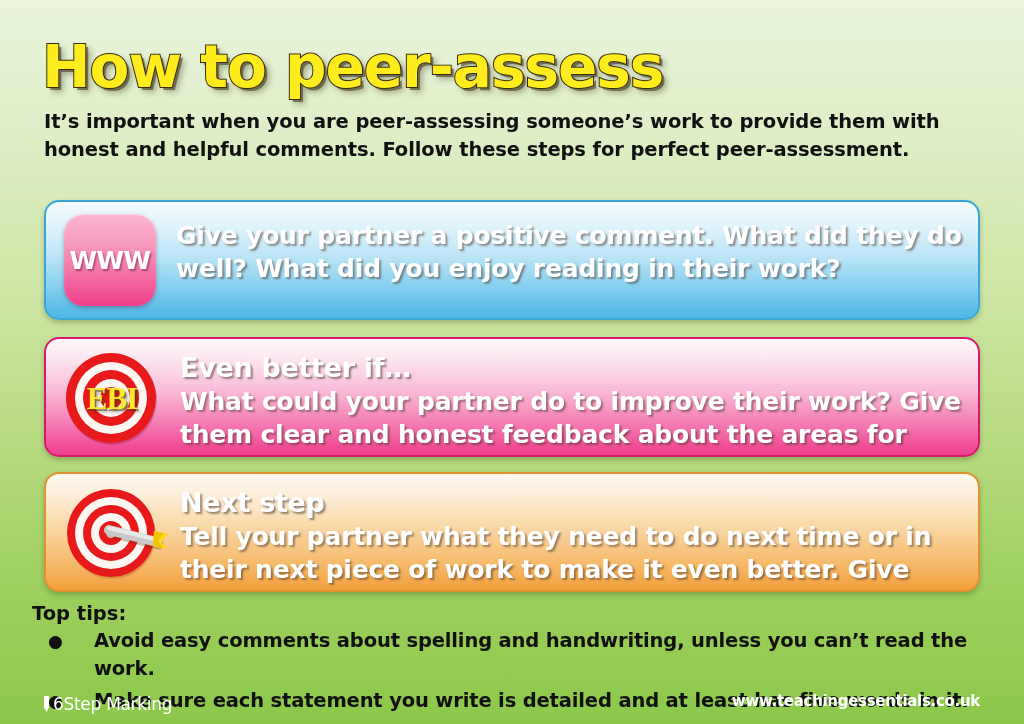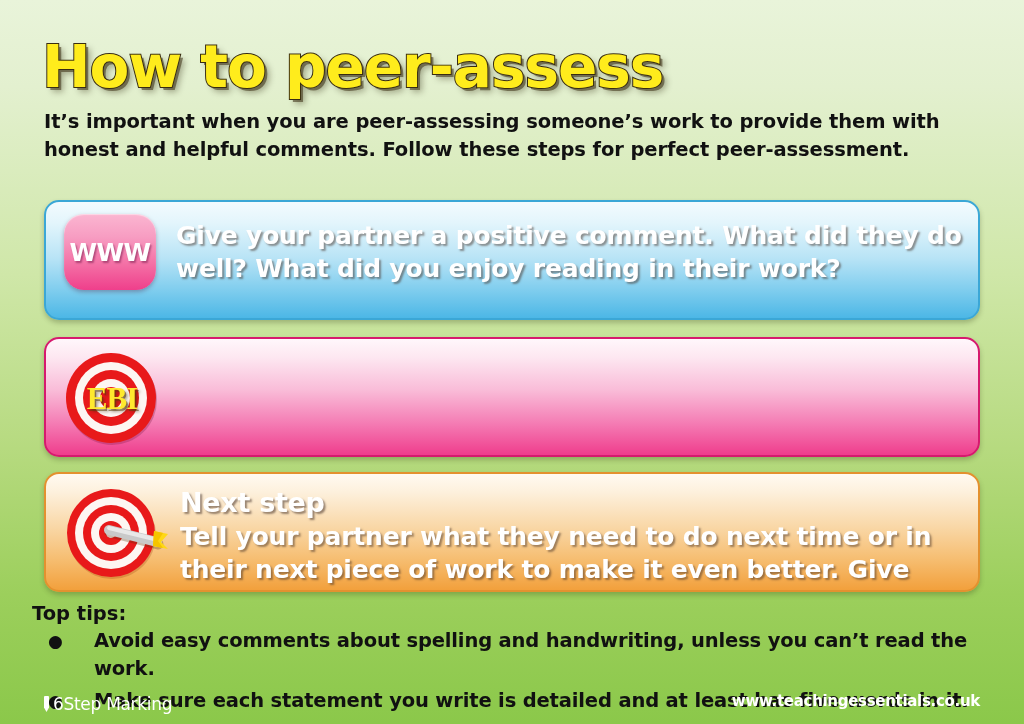--- a/index.html
+++ b/index.html
@@ -117,21 +117,21 @@
     top: 472px;
     height: 120px;
     background: linear-gradient(to bottom, #fffaf1 0%, #fdf0dc 16%, #f9d7a6 46%, #f6bd70 74%, #f2a03c 100%);
     border: 2px solid #e3912f;
   }
 
   
   #www-badge {
     flex: 0 0 auto;
     width: 92px;
-    height: 76px;
+    height: 92px;
     border-radius: 20px;
     background: linear-gradient(to bottom, #fbb6d1 0%, #f79dc2 30%, #f471a6 65%, #ef3f8b 100%);
     box-shadow: 0 2px 4px rgba(80,30,60,0.35), inset 0 1px 1px rgba(255,255,255,0.5);
     display: flex;
     align-items: center;
     justify-content: center;
   }
   #www-badge-label {
     font-family: "DejaVu Sans", sans-serif;
     font-size: 25px;
@@ -267,20 +267,24 @@
           <g>
             <circle cx="48" cy="49" r="45" fill="rgba(120,20,60,0.28)"></circle>
             <circle cx="47" cy="47" r="45" fill="#e8191a"></circle>
             <circle cx="47" cy="47" r="36" fill="#fdf6f2"></circle>
             <circle cx="47" cy="47" r="28" fill="#e8191a"></circle>
             <circle cx="47" cy="47" r="19" fill="#fdf6f2"></circle>
             <circle cx="47" cy="47" r="11" fill="#e8191a"></circle>
           </g>
         </svg>
         <div id="ebi-letters">EBI</div>
+      </div>
+      <div class="panel-text">
+        <div class="panel-title">Even better if…</div>
+        <div class="panel-body">What could your partner do to improve their work? Give them clear and honest feedback about the areas for improvement.</div>
       </div>
     </div>
   </div>
 
   <div class="panel" id="panel-next">
     <div class="panel-inner">
       <div class="target-wrap">
         <svg class="target-svg" width="120" height="96" viewBox="0 0 120 96">
           <g>
             <circle cx="48" cy="49" r="44" fill="rgba(150,60,10,0.25)"></circle>

